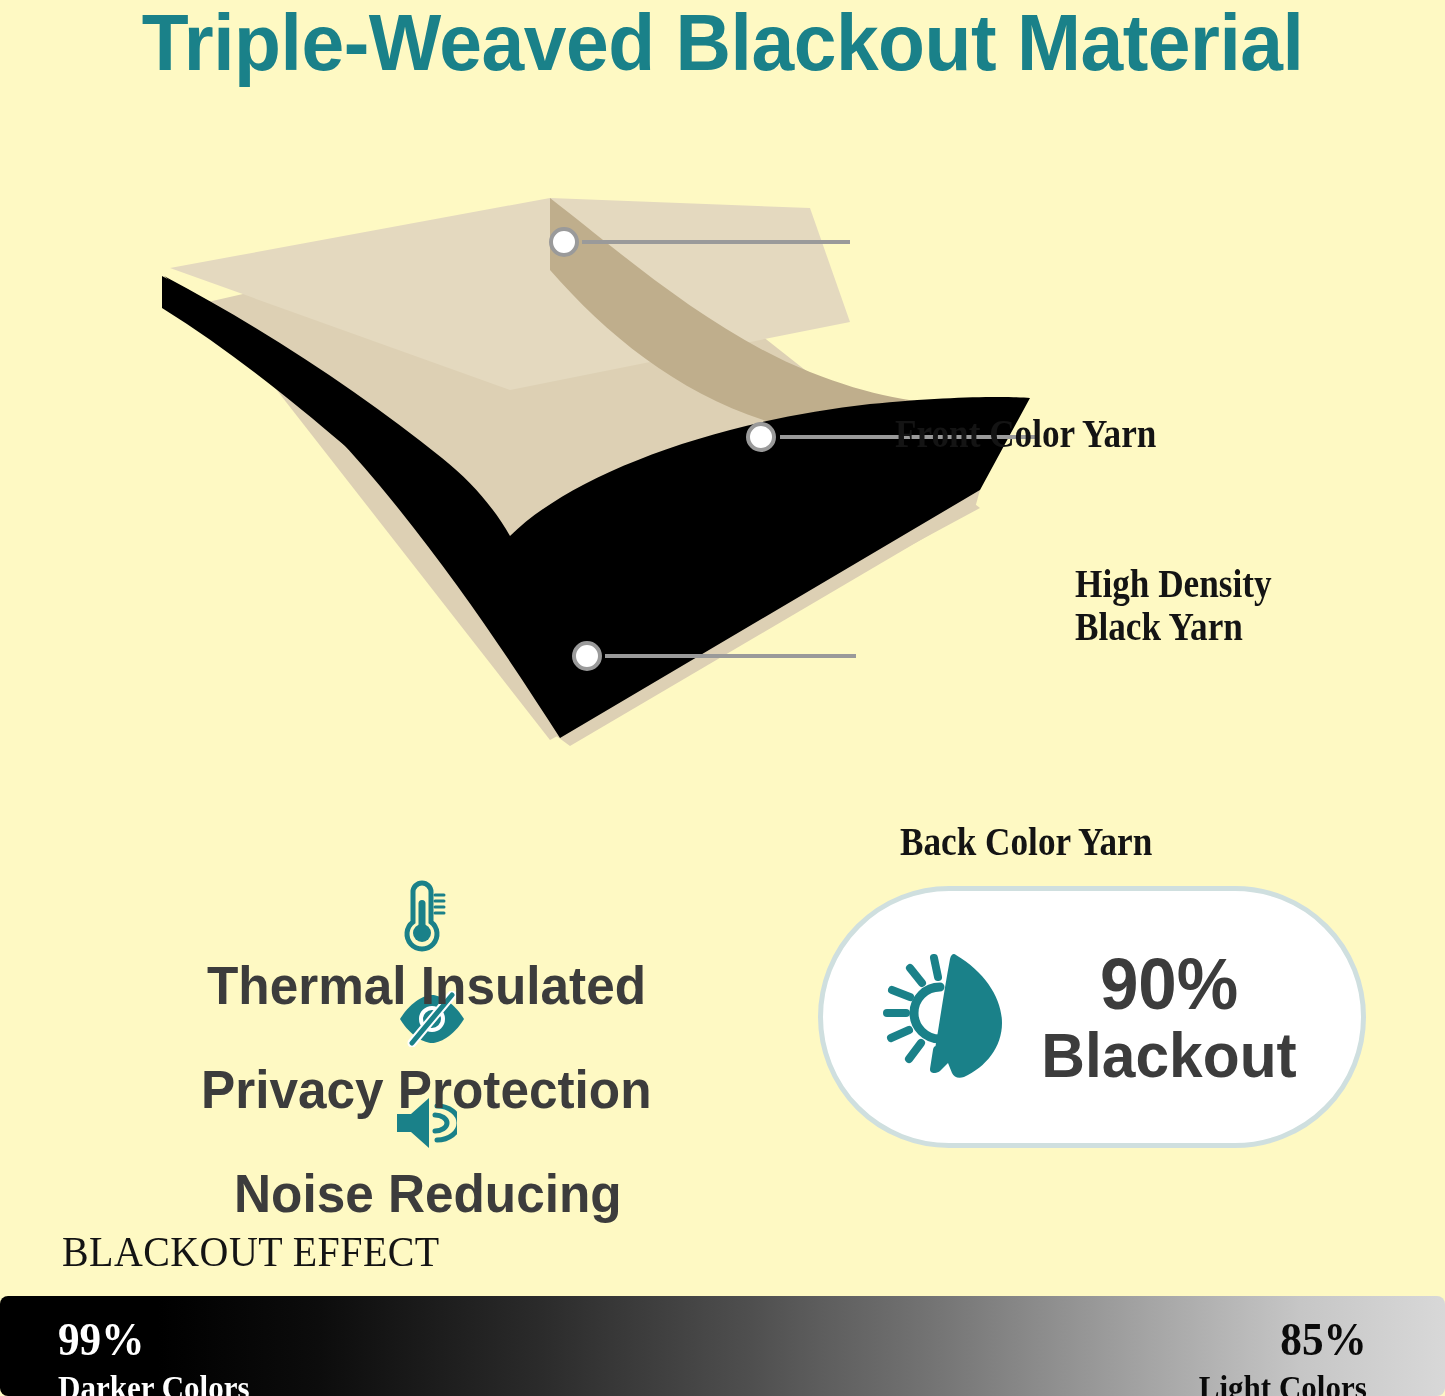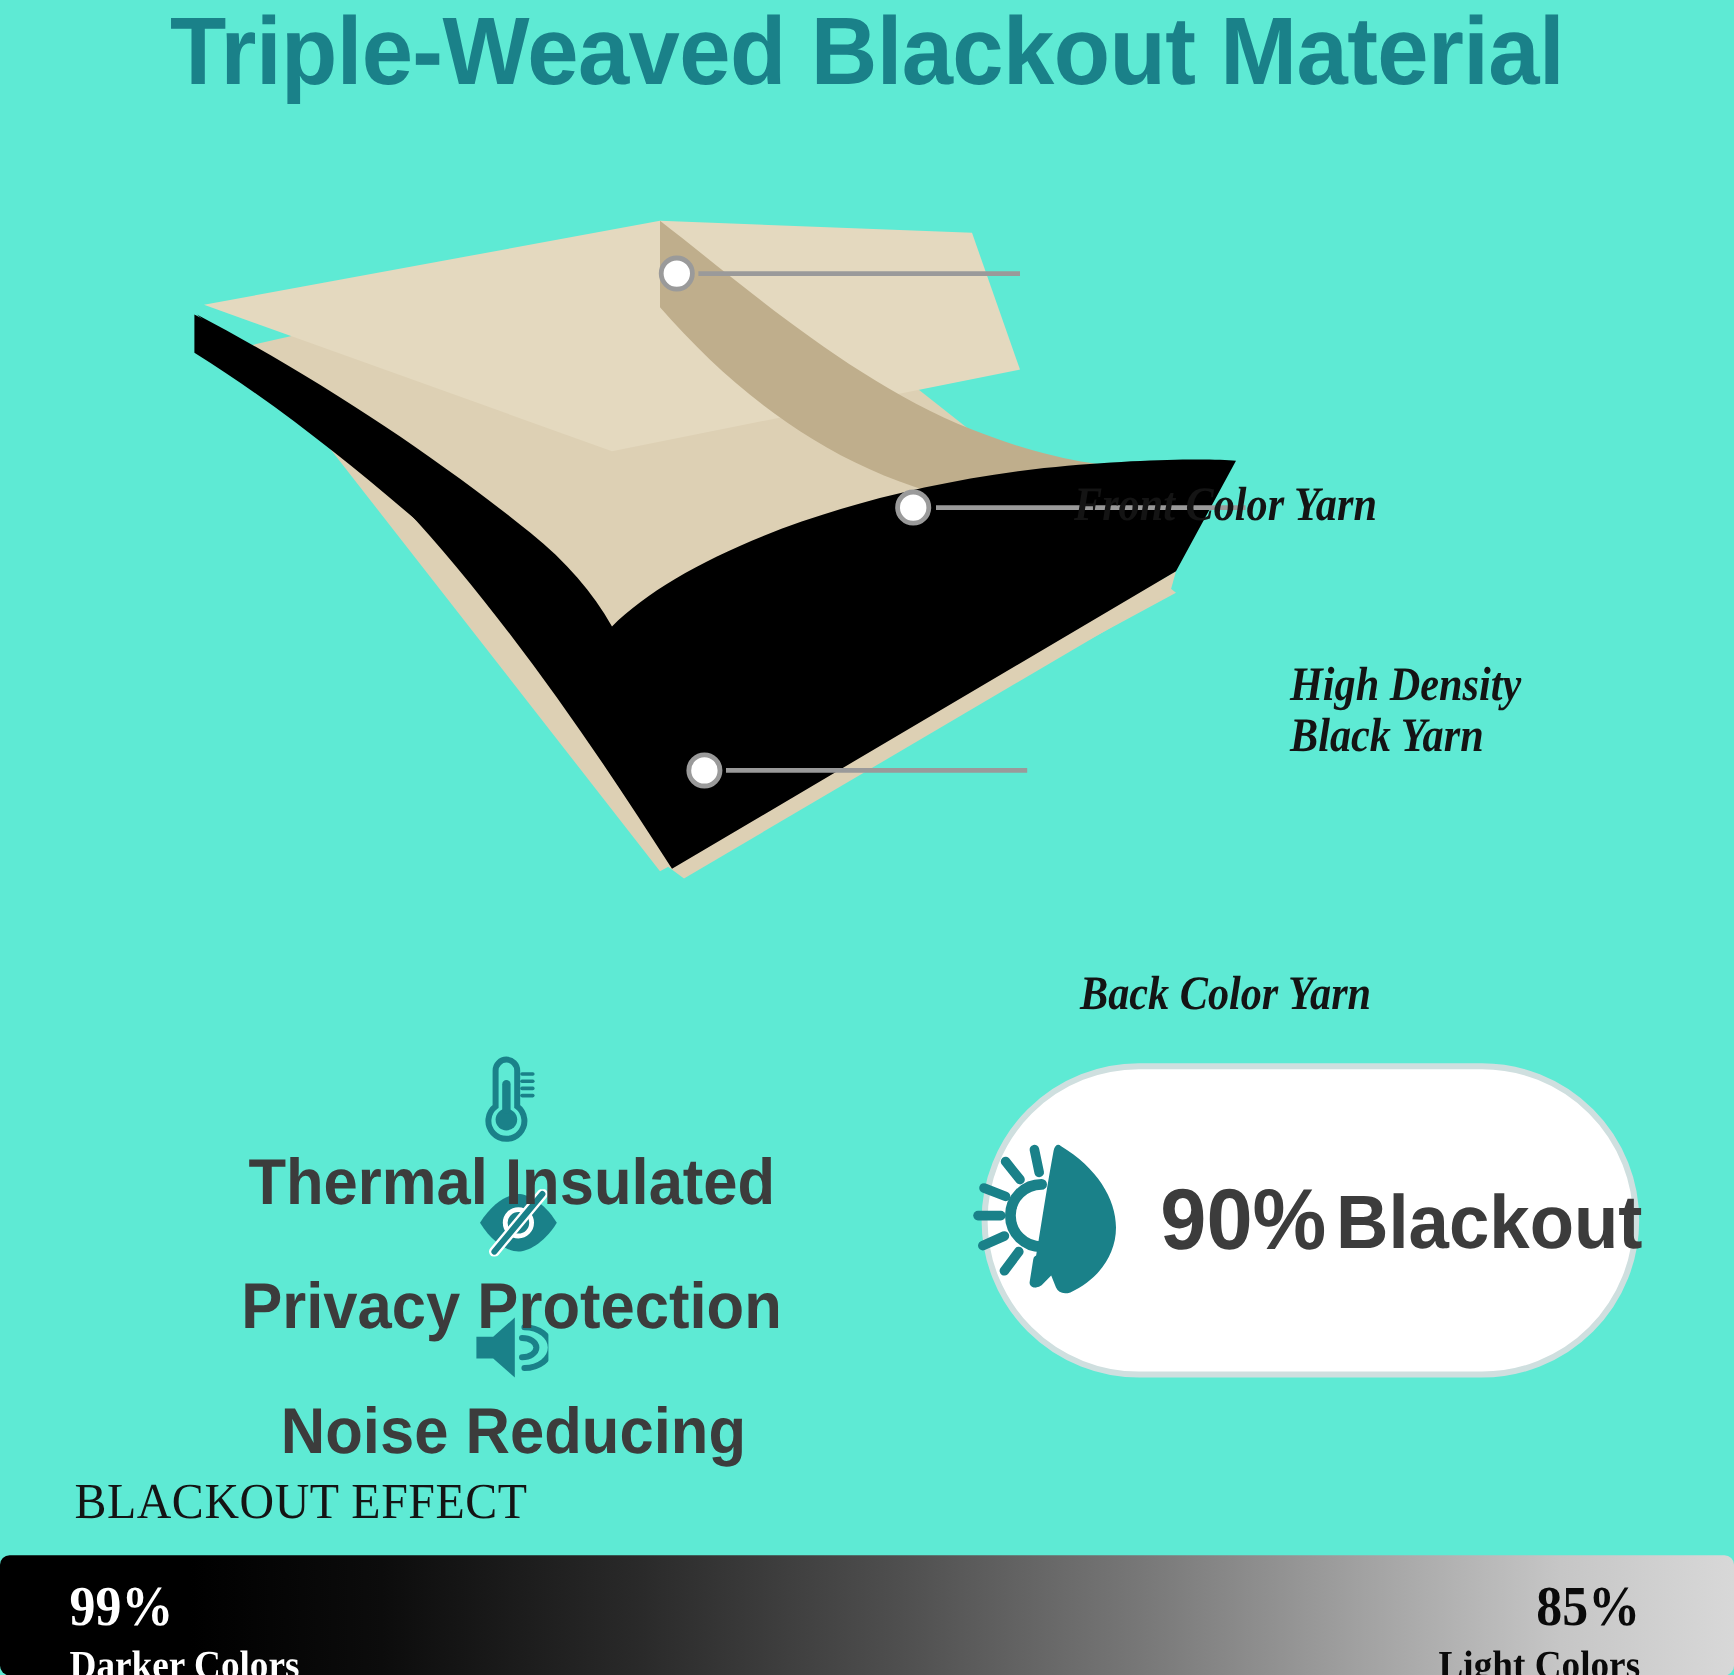--- a/index.html
+++ b/index.html
@@ -7,21 +7,21 @@
     padding: 0;
     background: #ffffff;
   }
   body {
     font-family: "Liberation Sans", sans-serif;
   }
   .page {
     position: relative;
     width: 1445px;
     height: 1396px;
-    background: #5eead4;
+    background: #fef9c3;
     overflow: hidden;
   }
 
   
   .title {
     position: absolute;
     left: 0;
     top: 0;
     width: 1445px;
     height: 86px;
@@ -34,24 +34,23 @@
     font-size: 80px;
     letter-spacing: -0.5px;
     transform: scaleX(0.96);
     white-space: nowrap;
   }
 
   
   .diagram {
     position: absolute;
     left: 150px;
-    top: 176px;
+    top: 190px;
     width: 1240px;
     height: 560px;
-    font-style: italic;
   }
   .diagram svg {
     display: block;
   }
   .lbl {
     position: absolute;
     font-family: "Liberation Serif", serif;
     font-weight: bold;
     color: #141414;
     font-size: 40px;
@@ -111,20 +110,21 @@
     gap: 26px;
     background: #ffffff;
   }
   .badge-icon {
     flex: 0 0 auto;
     display: flex;
     align-items: center;
   }
   .badge-text {
     display: flex;
+    flex-direction: column;
     align-items: center;
     line-height: 1.0;
     text-align: center;
   }
   .badge-pct {
     font-family: "Liberation Sans", sans-serif;
     font-weight: bold;
     font-size: 72px;
     color: #3c3c3c;
     transform: scaleX(0.96);

